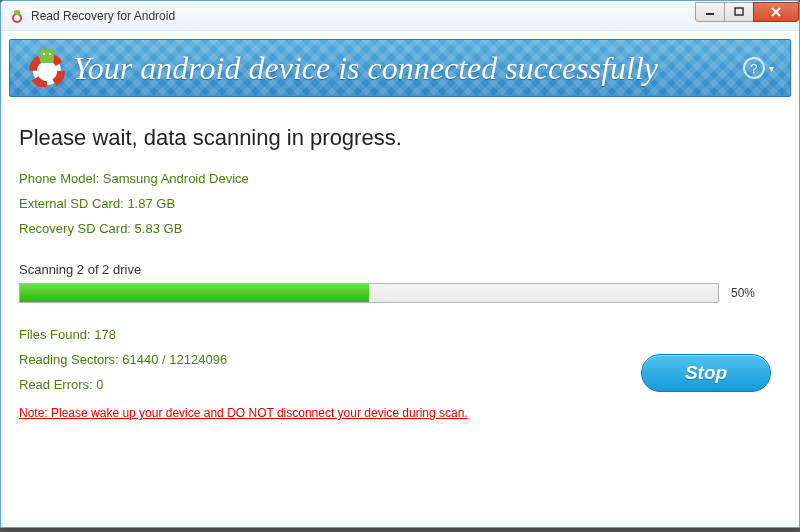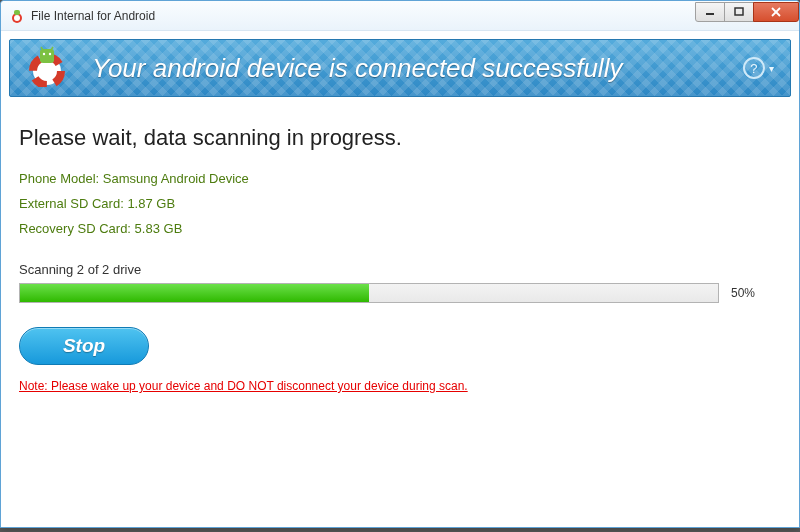--- a/index.html
+++ b/index.html
@@ -16,21 +16,21 @@
 .win-btn.close { width: 46px; background: linear-gradient(#e67a61,#d64f2e); border-color: #a83418; border-radius: 0 0 3px 0; color: #fff; }
 .win-btn.max { }
 
 .client { padding: 8px; }
 
 .banner { height: 58px; background: #3998d0; background-image:
   repeating-linear-gradient(45deg, rgba(255,255,255,0.12) 0 6px, transparent 6px 12px),
   repeating-linear-gradient(-45deg, rgba(255,255,255,0.12) 0 6px, transparent 6px 12px),
   linear-gradient(#54abdc,#2d87c4);
   border: 1px solid #2678b0; border-radius: 2px; display: flex; align-items: center; padding: 0 16px; color: #fff; }
-.banner-text { flex: 1; font-size: 26px; font-style: italic; text-shadow: 0 1px 1px rgba(0,0,0,0.35); margin-left: 24px; }
+.banner-text { flex: 1; font-size: 32px; font-style: italic; text-shadow: 0 1px 1px rgba(0,0,0,0.35); margin-left: 5px; font-family: Liberation Serif, serif; }
 .help-icon { width: 22px; height: 22px; border: 2px solid #cfe9f8; border-radius: 50%; display: flex; align-items: center; justify-content: center; font-size: 13px; color: #eaf6fd; }
 .help-caret { margin-left: 4px; font-size: 10px; color: #eaf6fd; }
 
 .content { display: flex; padding: 20px 10px 10px 10px; gap: 20px; }
 
 .phone { width: 200px; height: 390px; background: linear-gradient(160deg,#4a4a4a,#1a1a1a); border-radius: 22px; border: 1px solid #444; position: relative; box-shadow: inset 0 0 2px #777, 0 2px 6px rgba(0,0,0,0.4); }
 .phone-earpiece { position: absolute; top: 16px; left: 50%; transform: translateX(-50%); width: 50px; height: 6px; background: #222; border-radius: 3px; border: 1px solid #444; }
 .phone-brand { position: absolute; top: 32px; left: 0; right: 0; text-align: center; color: #bbb; font-size: 11px; letter-spacing: 2px; font-weight: bold; }
 .phone-screen { position: absolute; top: 50px; left: 12px; right: 12px; bottom: 48px; background: #050505; border: 1px solid #333; }
 .phone-home { position: absolute; bottom: 12px; left: 50%; transform: translateX(-50%); width: 56px; height: 22px; background: linear-gradient(#333,#111); border: 1px solid #555; border-radius: 5px; }
@@ -58,21 +58,21 @@
 
 <div class="window">
   <div class="titlebar">
     <span class="titlebar-icon">
       <svg viewBox="0 0 16 16">
           <circle cx="8" cy="10" r="5" fill="#e53b2c"></circle>
           <circle cx="8" cy="10" r="3" fill="#fff"></circle>
           <rect x="5" y="2" width="6" height="5" rx="2" fill="#7cc142"></rect>
         </svg>
     </span>
-    <span class="titlebar-title">File Internal for Android</span>
+    <span class="titlebar-title">Read Recovery for Android</span>
     <div class="win-buttons">
       <div class="win-btn min">
           <svg width="10" height="10">
             <line x1="1" y1="7" x2="9" y2="7" stroke="#333" stroke-width="2"></line>
           </svg>
         </div>
       <div class="win-btn max">
           <svg width="10" height="10">
             <rect x="1" y="1" width="8" height="7" fill="none" stroke="#333" stroke-width="1.5"></rect>
           </svg>
@@ -125,20 +125,34 @@
 
         <div class="scan-label">Scanning 2 of 2 drive</div>
         <div class="progress-wrap">
           <div class="progress">
             <div class="progress-fill"></div>
           </div>
           <div class="progress-pct">50%</div>
         </div>
 
         <div class="stop-row">
+          <div class="stop-row-left">
+            <div class="row">
+              <span>Files Found:</span>
+              <span>178</span>
+            </div>
+            <div class="row">
+              <span>Reading Sectors:</span>
+              <span>61440 / 12124096</span>
+            </div>
+            <div class="row" style="margin-bottom:0">
+              <span>Read Errors:</span>
+              <span>0</span>
+            </div>
+          </div>
           <div class="stop-btn">Stop</div>
         </div>
 
         <div class="note">Note: Please wake up your device and DO NOT disconnect your device during scan.</div>
       </div>
     </div>
   </div>
 </div>
 
 <div class="watermark">LO4D.com</div>

